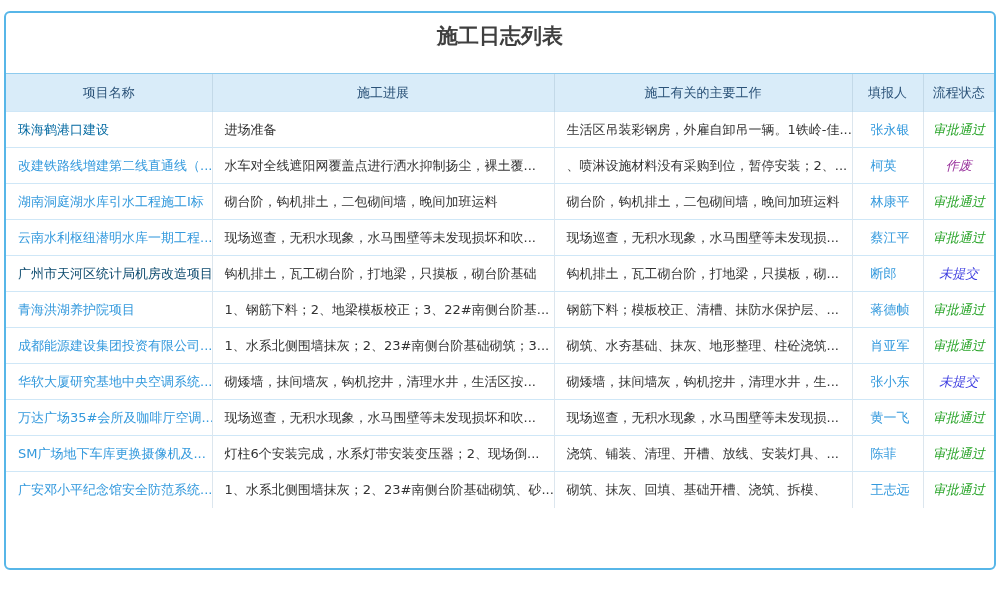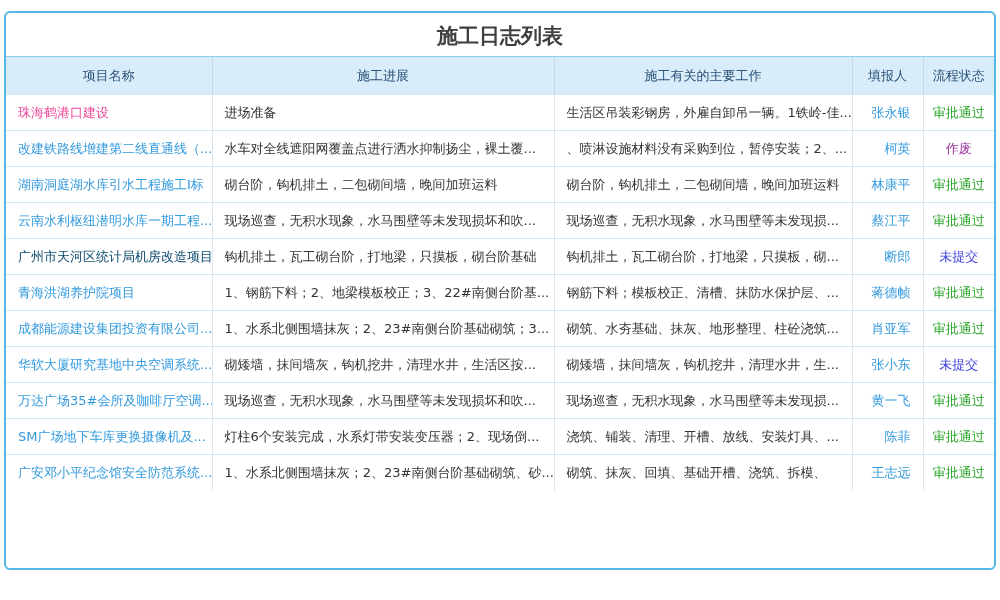--- a/index.html
+++ b/index.html
@@ -3,41 +3,41 @@
 <meta charset="utf-8">
 <style>
   html,body{margin:0;padding:0;background:#ffffff;}
   body{width:1000px;height:600px;position:relative;font-family:"DejaVu Sans","Liberation Sans",sans-serif;}
   .container{
     position:absolute;left:4px;top:11px;width:992px;height:559px;
     border:2px solid #57b6e8;border-radius:6px;background:#ffffff;
     box-sizing:border-box;overflow:hidden;
   }
   .title{
-    height:43px;line-height:47px;text-align:center;
+    height:60px;line-height:47px;text-align:center;
     font-size:21px;font-weight:bold;color:#3f3f3f;
   }
   table{width:100%;border-collapse:collapse;table-layout:fixed;font-size:13px;}
   thead th{
     background:#d9ecf9;color:#2b5278;font-weight:normal;
     height:38px;text-align:center;font-size:13px;
     border-top:1px solid #8ecbee;border-left:1px solid #c3d9e8;
     box-sizing:border-box;padding:0 4px;overflow:hidden;white-space:nowrap;
   }
   thead th:first-child{border-left:none;}
   tbody td{
     height:36px;box-sizing:border-box;
     border-top:1px solid #cfe7f7;border-left:1px solid #dce6ee;
     padding:0 12px;white-space:nowrap;overflow:hidden;
     color:#333333;
   }
   tbody td:first-child{border-left:none;}
   td.project{color:#3399dd;cursor:pointer;}
-  td.reporter{color:#3399dd;text-align:right;padding:0 12px;}
-  td.status{text-align:center;padding:0 2px;}
+  td.reporter{color:#3399dd;text-align:left;padding:0 18px;}
+  td.status{text-align:center;padding:0 2px;font-style:italic;}
 </style>
 </head>
 <body>
 
 <div class="container">
   <div class="title">施工日志列表</div>
   <table>
     <colgroup>
       <col style="width:206px">
       <col style="width:342px">
@@ -49,21 +49,21 @@
       <tr>
         <th>项目名称</th>
         <th>施工进展</th>
         <th>施工有关的主要工作</th>
         <th>填报人</th>
         <th>流程状态</th>
       </tr>
     </thead>
     <tbody>
         <tr>
-          <td class="project" style="color: #ec4899;">珠海鹤港口建设</td>
+          <td class="project" style="color: #0369a1;">珠海鹤港口建设</td>
           <td class="progress">进场准备</td>
           <td class="mainwork">生活区吊装彩钢房，外雇自卸吊一辆。1铁岭-佳...</td>
           <td class="reporter" style="color: rgb(51, 153, 221);">张永银</td>
           <td class="status" style="color: rgb(40, 164, 40);">审批通过</td>
         </tr>
         <tr>
           <td class="project" style="color: rgb(51, 153, 221);">改建铁路线增建第二线直通线（...</td>
           <td class="progress">水车对全线遮阳网覆盖点进行洒水抑制扬尘，裸土覆...</td>
           <td class="mainwork">、喷淋设施材料没有采购到位，暂停安装；2、...</td>
           <td class="reporter" style="color: rgb(51, 153, 221);">柯英</td>

